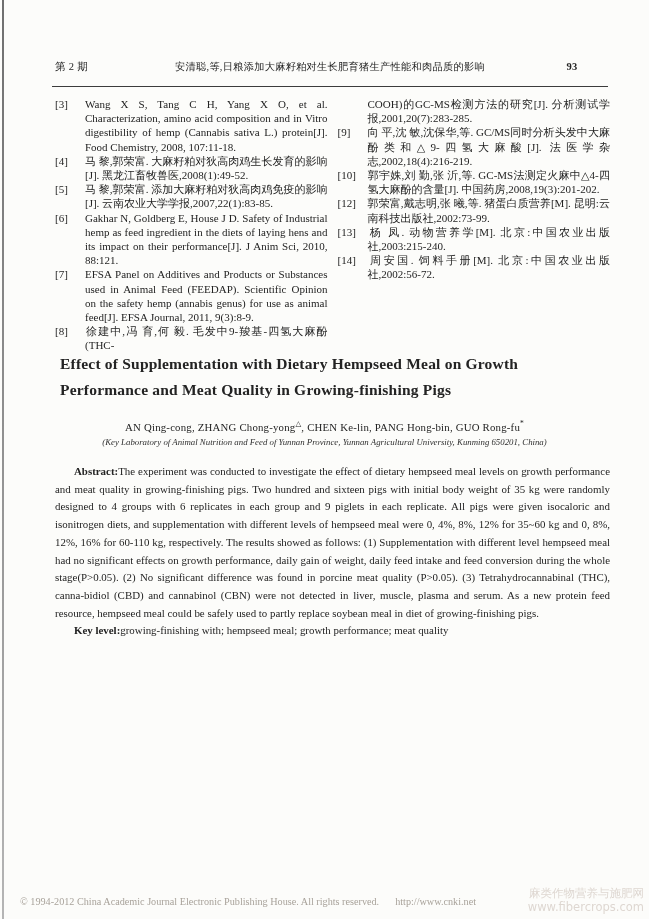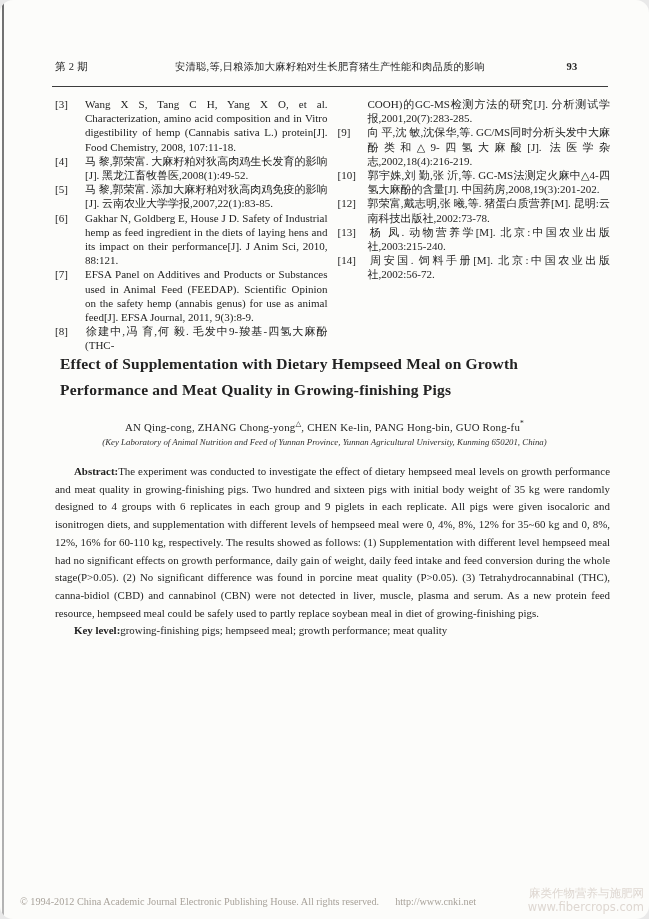--- a/index.html
+++ b/index.html
@@ -4,21 +4,20 @@
 <style>
   html,body{margin:0;padding:0;background:#e9e9e9;}
   .page{
     position:relative;
     width:649px;height:919px;
     margin:0 auto;
     background:#fcfcfa;
     color:#232323;
     font-family:"Liberation Serif","DejaVu Serif",serif;
     overflow:hidden;
-    border-radius:13px;
   }
   .scan-edge{
     position:absolute;left:2px;top:0;bottom:0;width:2px;
     background:linear-gradient(#6f6f6f,#b5b5b5);
   }
   .page-header{
     position:absolute;top:60px;left:55px;right:38px;
     display:flex;align-items:baseline;
     font-size:10.5px;letter-spacing:.3px;
   }
@@ -95,40 +94,40 @@
       <div class="ref"><span class="num">[4]</span><span>马 黎,郭荣富. 大麻籽粕对狄高肉鸡生长发育的影响[J]. 黑龙江畜牧兽医,2008(1):49-52.</span></div>
       <div class="ref"><span class="num">[5]</span><span>马 黎,郭荣富. 添加大麻籽粕对狄高肉鸡免疫的影响[J]. 云南农业大学学报,2007,22(1):83-85.</span></div>
       <div class="ref"><span class="num">[6]</span><span>Gakhar N, Goldberg E, House J D. Safety of Industrial hemp as feed ingredient in the diets of laying hens and its impact on their performance[J]. J Anim Sci, 2010, 88:121.</span></div>
       <div class="ref"><span class="num">[7]</span><span>EFSA Panel on Additives and Products or Substances used in Animal Feed (FEEDAP). Scientific Opinion on the safety hemp (annabis genus) for use as animal feed[J]. EFSA Journal, 2011, 9(3):8-9.</span></div>
       <div class="ref"><span class="num">[8]</span><span>徐建中,冯 育,何 毅. 毛发中9-羧基-四氢大麻酚(THC-</span></div>
     </div>
     <div class="col">
       <div class="ref"><span class="num"></span><span>COOH)的GC-MS检测方法的研究[J]. 分析测试学报,2001,20(7):283-285.</span></div>
       <div class="ref"><span class="num">[9]</span><span>向 平,沈 敏,沈保华,等. GC/MS同时分析头发中大麻酚类和△9-四氢大麻酸[J]. 法医学杂志,2002,18(4):216-219.</span></div>
       <div class="ref"><span class="num">[10]</span><span>郭宇姝,刘 勤,张 沂,等. GC-MS法测定火麻中△4-四氢大麻酚的含量[J]. 中国药房,2008,19(3):201-202.</span></div>
-      <div class="ref"><span class="num">[12]</span><span>郭荣富,戴志明,张 曦,等. 猪蛋白质营养[M]. 昆明:云南科技出版社,2002:73-78.</span></div>
+      <div class="ref"><span class="num">[12]</span><span>郭荣富,戴志明,张 曦,等. 猪蛋白质营养[M]. 昆明:云南科技出版社,2002:73-99.</span></div>
       <div class="ref"><span class="num">[13]</span><span>杨 凤. 动物营养学[M]. 北京:中国农业出版社,2003:215-240.</span></div>
       <div class="ref"><span class="num">[14]</span><span>周安国. 饲料手册[M]. 北京:中国农业出版社,2002:56-72.</span></div>
     </div>
   </div>
 
   <div class="article-title">
     <div>Effect of Supplementation with Dietary Hempseed Meal on Growth</div>
     <div>Performance and Meat Quality in Growing-finishing Pigs</div>
   </div>
 
   <div class="authors-line">
     <span>AN Qing-cong, ZHANG Chong-yong</span><sup>△</sup><span>, CHEN Ke-lin, PANG Hong-bin, GUO Rong-fu</span><sup>*</sup>
   </div>
 
   <div class="affiliation-line">(Key Laboratory of Animal Nutrition and Feed of Yunnan Province, Yunnan Agricultural University, Kunming 650201, China)</div>
 
   <div class="abstract-block">
     <p><b>Abstract:</b><span>The experiment was conducted to investigate the effect of dietary hempseed meal levels on growth performance and meat quality in growing-finishing pigs. Two hundred and sixteen pigs with initial body weight of 35 kg were randomly designed to 4 groups with 6 replicates in each group and 9 piglets in each replicate. All pigs were given isocaloric and isonitrogen diets, and supplementation with different levels of hempseed meal were 0, 4%, 8%, 12% for 35~60 kg and 0, 8%, 12%, 16% for 60-110 kg, respectively. The results showed as follows: (1) Supplementation with different level hempseed meal had no significant effects on growth performance, daily gain of weight, daily feed intake and feed conversion during the whole stage(P&gt;0.05). (2) No significant difference was found in porcine meat quality (P&gt;0.05). (3) Tetrahydrocannabinal (THC), canna-bidiol (CBD) and cannabinol (CBN) were not detected in liver, muscle, plasma and serum. As a new protein feed resource, hempseed meal could be safely used to partly replace soybean meal in diet of growing-finishing pigs.</span></p>
-    <p><b>Key level:</b><span>growing-finishing pigs; hempseed meal; growth performance; meat quality</span></p>
+    <p><b>Key level:</b><span>growing-finishing with; hempseed meal; growth performance; meat quality</span></p>
   </div>
 
   <div class="page-footer">
     <span>© 1994-2012 China Academic Journal Electronic Publishing House. All rights reserved.</span><span class="footer-url">http://www.cnki.net</span>
   </div>
 
   <div class="watermark">
     <div>麻类作物营养与施肥网</div>
     <div>www.fibercrops.com</div>
   </div>

